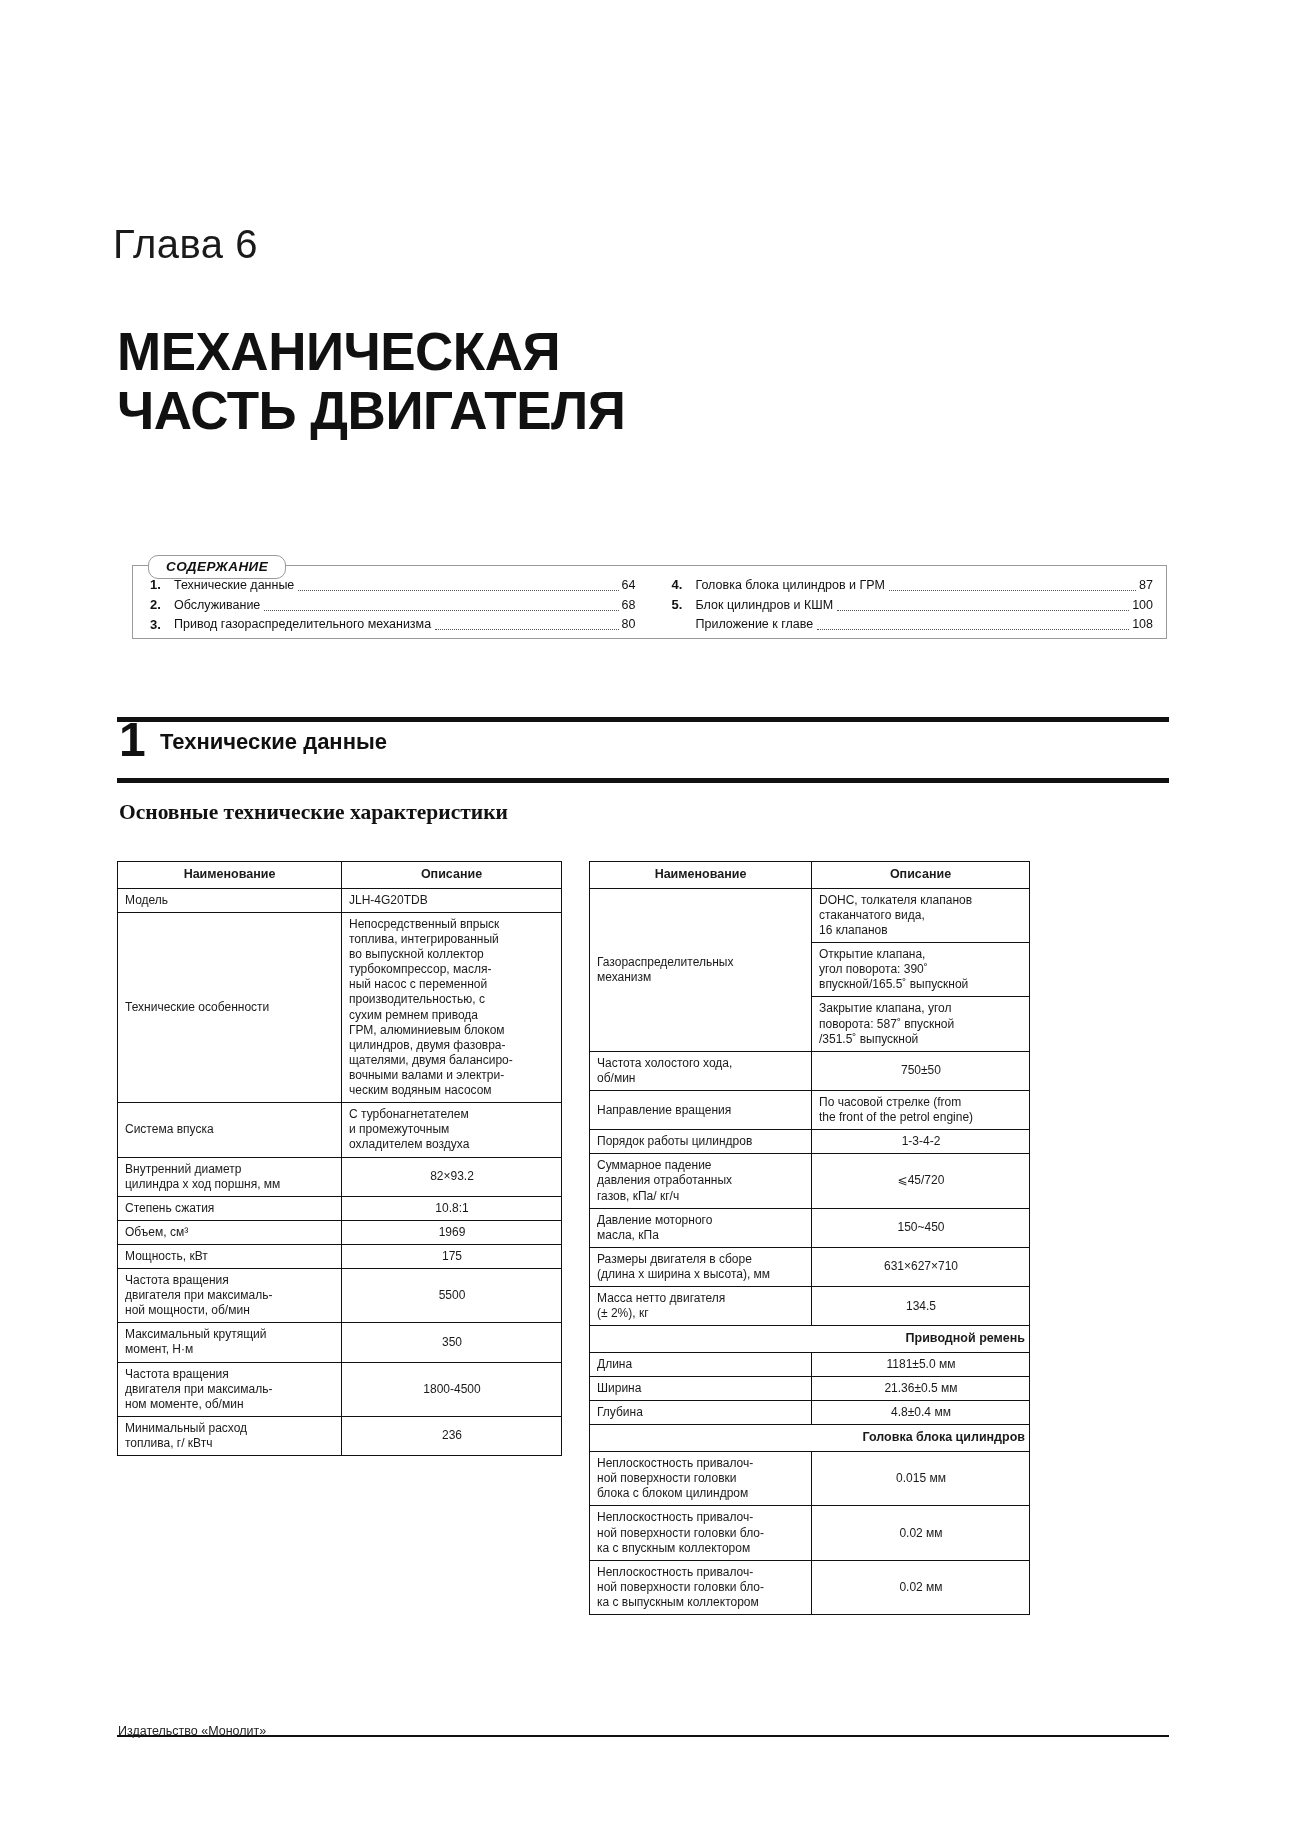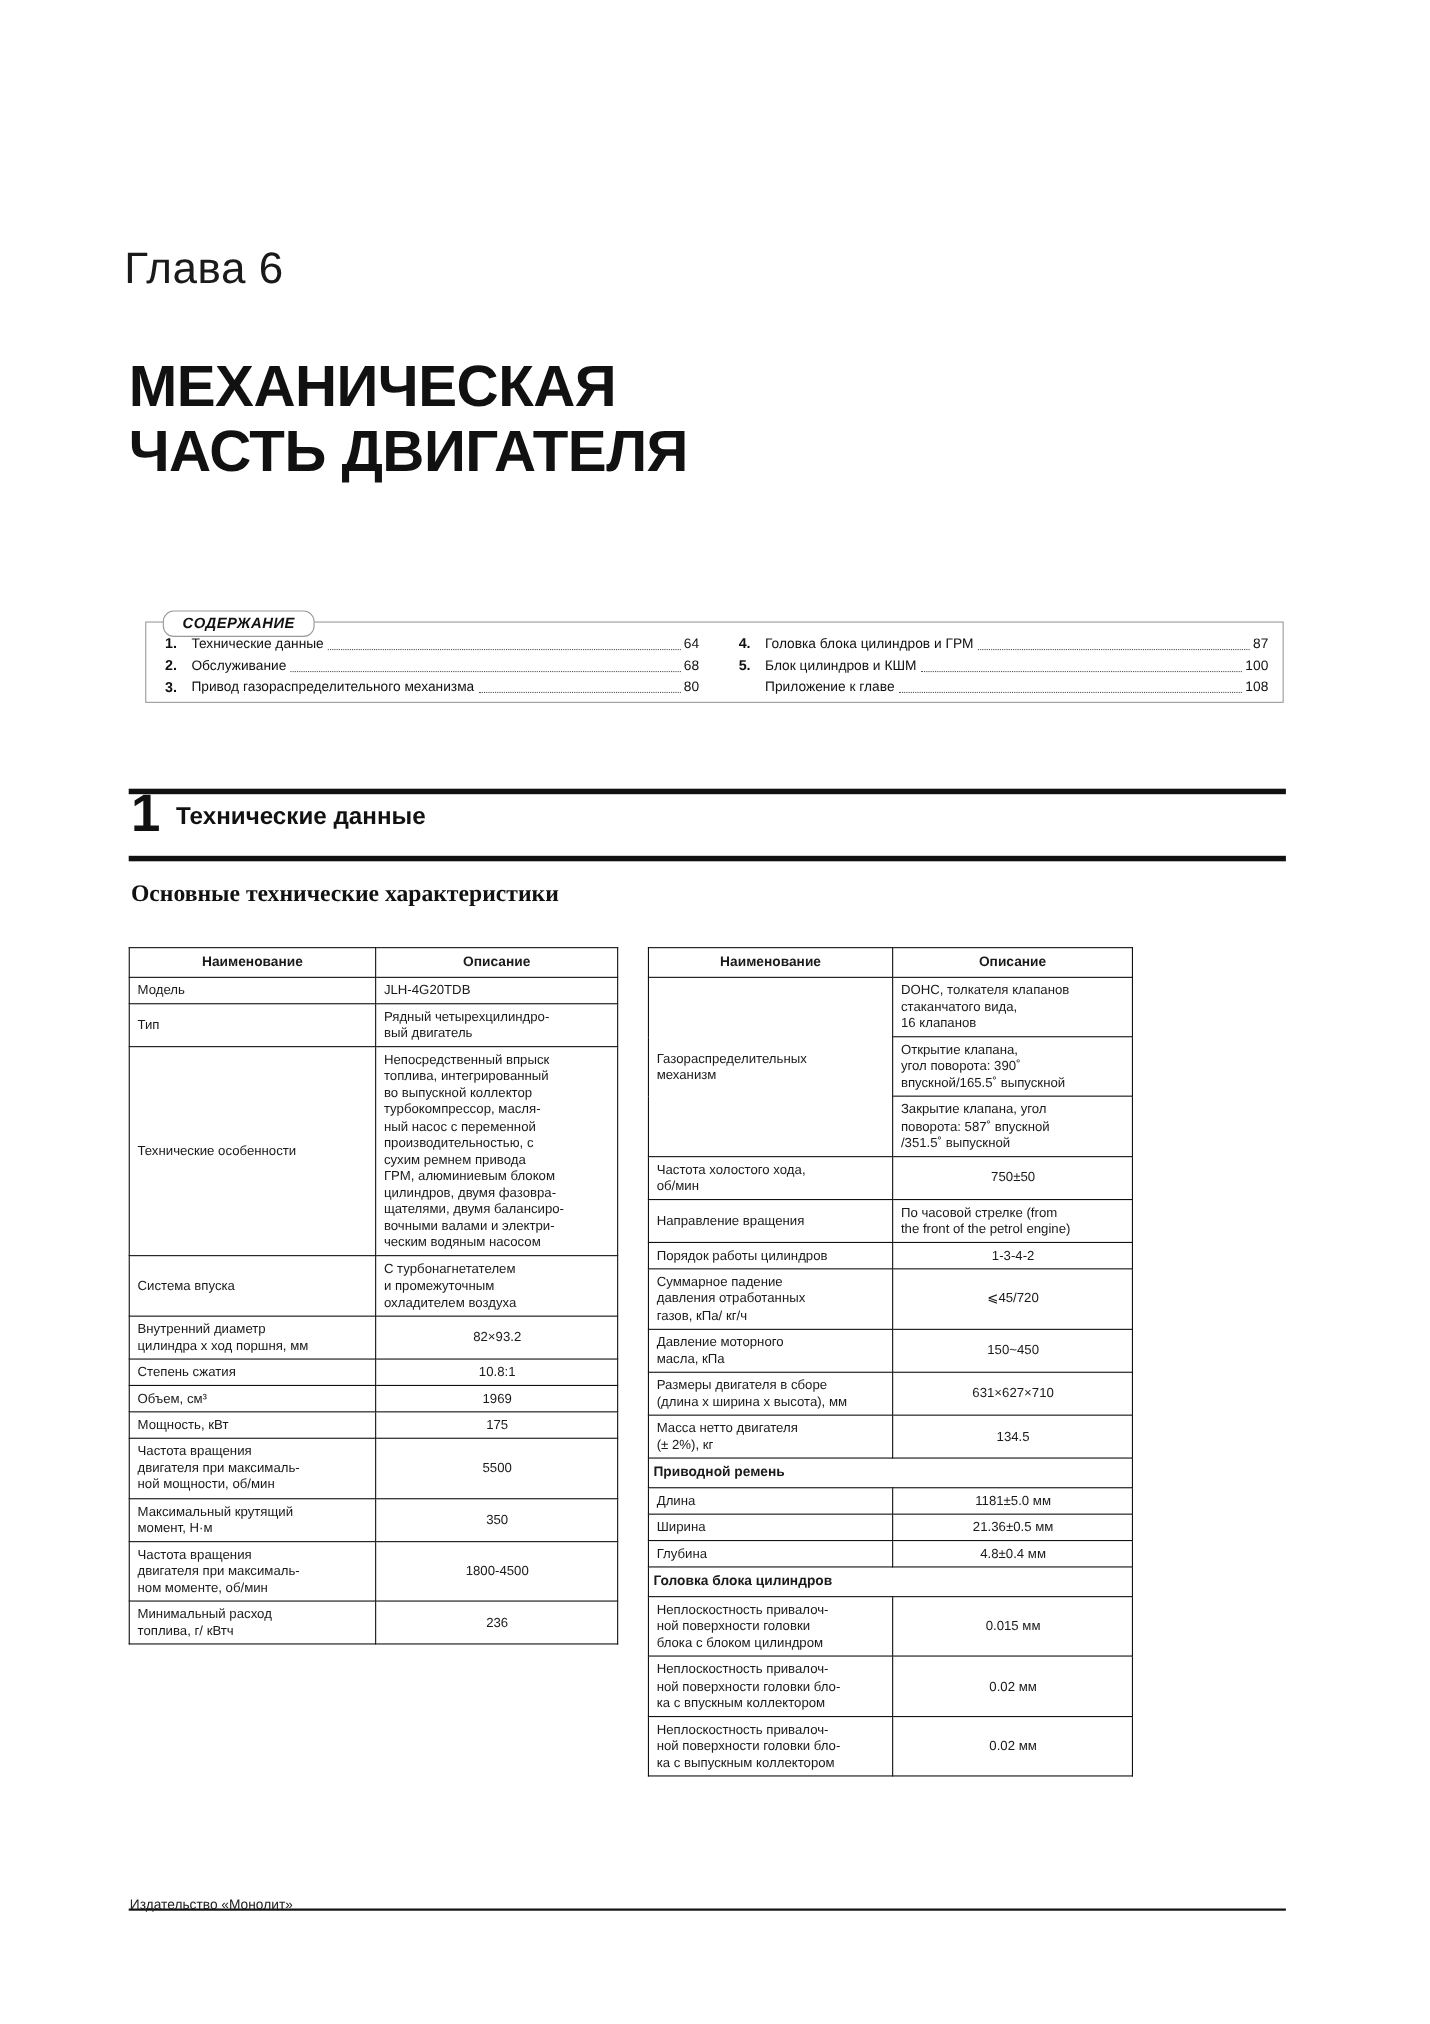--- a/index.html
+++ b/index.html
@@ -167,21 +167,21 @@
     color: #1a1a1a;
   }
   .tbl th {
     font-weight: 700;
     text-align: center;
     padding: 5px 4px 5px 4px;
     font-size: 12.5px;
   }
   .tbl .c { text-align: center; }
   .tbl .sub {
-    text-align: left;
+    text-align: right;
     font-weight: 700;
     font-size: 12.5px;
     padding: 5px 4px;
   }
   .tbl .name-col  { width: 224px; }
   .tbl .desc-col  { width: 220px; }
   .tbl.right .name-col { width: 222px; }
   .tbl.right .desc-col { width: 218px; }
   .cell-multiline { white-space: pre-line; }
 
@@ -276,25 +276,20 @@
     <thead>
       <tr>
         <th>Наименование</th>
         <th>Описание</th>
       </tr>
     </thead>
     <tbody id="left-body">
         <tr>
           <td class="cell-multiline">Модель</td>
           <td class="cell-multiline">JLH-4G20TDB</td>
-        </tr>
-        <tr>
-          <td class="cell-multiline">Тип</td>
-          <td class="cell-multiline">Рядный четырехцилиндро-
-вый двигатель</td>
         </tr>
         <tr>
           <td class="cell-multiline">Технические особенности</td>
           <td class="cell-multiline">Непосредственный впрыск
 топлива, интегрированный
 во выпускной коллектор
 турбокомпрессор, масля-
 ный насос с переменной
 производительностью, с
 сухим ремнем привода

